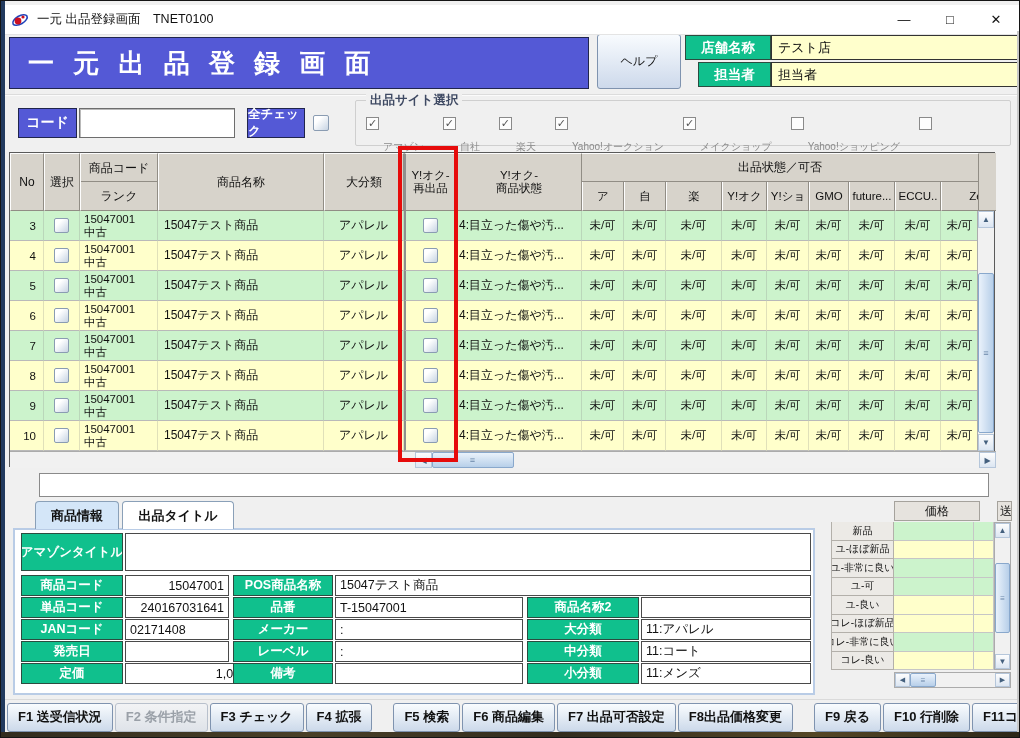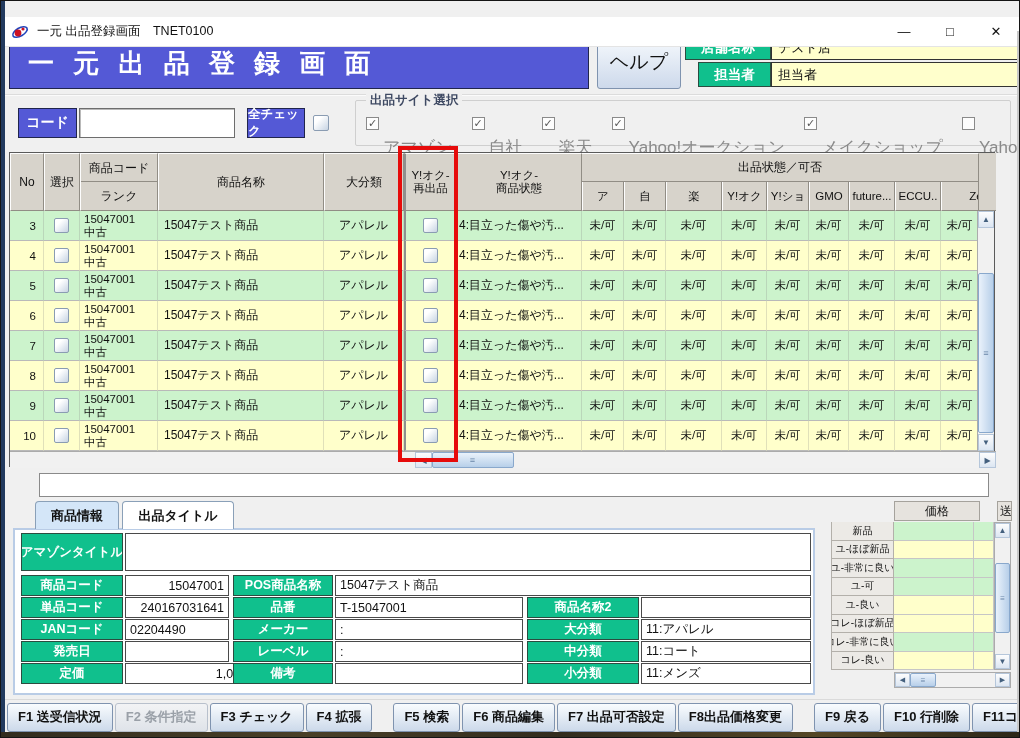--- a/index.html
+++ b/index.html
@@ -4,35 +4,35 @@
 <style>
   html,body{margin:0;padding:0;background:#555;}
   *{box-sizing:border-box;}
   .window{position:relative;width:1020px;height:738px;margin:0 auto;background:#f0f0f0;
     border:1px solid #141414;overflow:hidden;
     font-family:"Liberation Sans","DejaVu Sans",sans-serif;color:#111;}
   .edge-left{position:absolute;left:0;top:0;width:4px;height:100%;background:#223a5e;z-index:60;}
   .edge-right{position:absolute;right:0;top:30px;width:2px;height:100%;background:#c9c9c9;z-index:60;}
 
   
-  .titlebar{position:absolute;left:0;top:16px;width:100%;height:30px;background:#ffffff;
+  .titlebar{position:absolute;left:0;top:4px;width:100%;height:30px;background:#ffffff;
     border-bottom:1px solid #e4e4e4;display:flex;align-items:center;z-index:40;}
   .app-icon{width:18px;height:18px;margin-left:10px;display:flex;}
   .title-text{margin-left:8px;font-size:12.5px;white-space:pre;}
   .win-controls{margin-left:auto;display:flex;height:100%;}
   .win-btn{width:46px;height:100%;display:flex;align-items:center;justify-content:center;
     font-size:13px;color:#111;cursor:default;}
 
   
   .banner{position:absolute;left:8px;top:36px;width:580px;height:52px;background:#5459d6;
     border:1px solid #20254d;color:#fff;font-size:26px;font-weight:bold;letter-spacing:6px;
     display:flex;align-items:center;padding-left:18px;white-space:nowrap;overflow:hidden;}
   .help-btn{position:absolute;left:596px;top:33px;width:84px;height:55px;
     background:linear-gradient(#f8fbfe,#cdd9eb);border:1px solid #7f93af;border-radius:3px;
-    font-size:19px;color:#111;font-family:inherit;}
+    font-size:12px;color:#111;font-family:inherit;}
   .glabel{background:#10c08d;color:#fff;font-weight:bold;border:1px solid #2c4c40;
     display:flex;align-items:center;justify-content:center;font-size:13.5px;position:absolute;text-align:right;}
   .yfield{background:#ffffcc;border:1px solid #333;display:flex;align-items:center;
     padding-left:6px;font-size:13px;position:absolute;overflow:hidden;white-space:nowrap;}
   .store-label{left:684px;top:34px;width:86px;height:25px;}
   .store-value{left:770px;top:34px;width:247px;height:25px;}
   .staff-label{left:697px;top:61px;width:73px;height:25px;}
   .staff-value{left:770px;top:61px;width:247px;height:25px;}
   .hr-line{position:absolute;left:0;top:93px;width:100%;height:2px;
     border-top:1px solid #dcdcdc;border-bottom:1px solid #fbfbfb;}
@@ -49,21 +49,21 @@
     border:1px solid #8a9cb2;border-radius:2px;display:inline-block;}
   .allcheck-box{position:absolute;left:312px;top:114px;width:16px;height:16px;}
   .groupbox{position:absolute;left:354px;top:99px;width:656px;height:46px;
     border:1px solid #cfcfcf;border-radius:2px;}
   .gb-title{position:absolute;left:10px;top:-9px;background:#f0f0f0;padding:0 4px;
     color:#3f4a63;font-size:12.5px;font-weight:bold;}
   .site-row{display:flex;align-items:center;height:100%;padding-left:10px;gap:19px;}
   .site-item{display:flex;align-items:center;}
   .wincb{width:13px;height:13px;border:1px solid #8a8a8a;background:#fdfdfd;color:#555;
     font-size:11px;line-height:11px;text-align:center;display:inline-block;margin-right:4px;}
-  .site-label{color:#8a8a8a;font-size:17px;white-space:nowrap;margin-top:48px;}
+  .site-label{color:#8a8a8a;font-size:10px;white-space:nowrap;margin-top:48px;}
 
   
   .grid{position:absolute;left:8px;top:151px;width:986px;height:315px;border:1px solid #5a5a5a;
     background:#fff;}
   .ghead{position:absolute;left:0;top:0;width:986px;height:58px;display:flex;background:#d7d3cb;}
   .hcell{border-right:1px solid #918d85;border-bottom:1px solid #918d85;border-top:1px solid #fdfdfd;
     border-left:1px solid #fdfdfd;display:flex;align-items:center;justify-content:center;
     font-size:12px;text-align:center;background:#d7d3cb;flex-direction:column;line-height:14px;}
   .c-no{width:34px;}.c-sel{width:36px;}.c-code{width:78px;}.c-name{width:166px;}
   .c-cat{width:80px;}.c-relist{width:52px;}.c-cond{width:126px;}
@@ -501,21 +501,21 @@
 
   <div class="form">
     <div class="f-label" style="left:6px;top:3px;width:102px;height:38px;">アマゾンタイトル</div>
     <div class="f-value" style="left:110px;top:3px;width:686px;height:38px;"></div>
 
     <div class="f-label" style="left:6px;top:45px;width:102px;height:21px;">商品コード</div>
     <div class="f-value num" style="left:110px;top:45px;width:104px;height:21px;">15047001</div>
     <div class="f-label" style="left:6px;top:67px;width:102px;height:21px;">単品コード</div>
     <div class="f-value num" style="left:110px;top:67px;width:104px;height:21px;">240167031641</div>
     <div class="f-label" style="left:6px;top:89px;width:102px;height:21px;">JANコード</div>
-    <div class="f-value" style="left:110px;top:89px;width:104px;height:21px;">02204490</div>
+    <div class="f-value" style="left:110px;top:89px;width:104px;height:21px;">02171408</div>
     <div class="f-label" style="left:6px;top:111px;width:102px;height:21px;">発売日</div>
     <div class="f-value" style="left:110px;top:111px;width:104px;height:21px;"></div>
     <div class="f-label" style="left:6px;top:133px;width:102px;height:21px;">定価</div>
     <div class="f-value num" style="left:110px;top:133px;width:127px;height:21px;">1,000</div>
 
     <div class="f-label" style="left:218px;top:45px;width:100px;height:21px;">POS商品名称</div>
     <div class="f-value" style="left:320px;top:45px;width:476px;height:21px;">15047テスト商品</div>
     <div class="f-label" style="left:218px;top:67px;width:100px;height:21px;">品番</div>
     <div class="f-value" style="left:320px;top:67px;width:188px;height:21px;">T-15047001</div>
     <div class="f-label" style="left:218px;top:89px;width:100px;height:21px;text-align:center;">メーカー</div>

